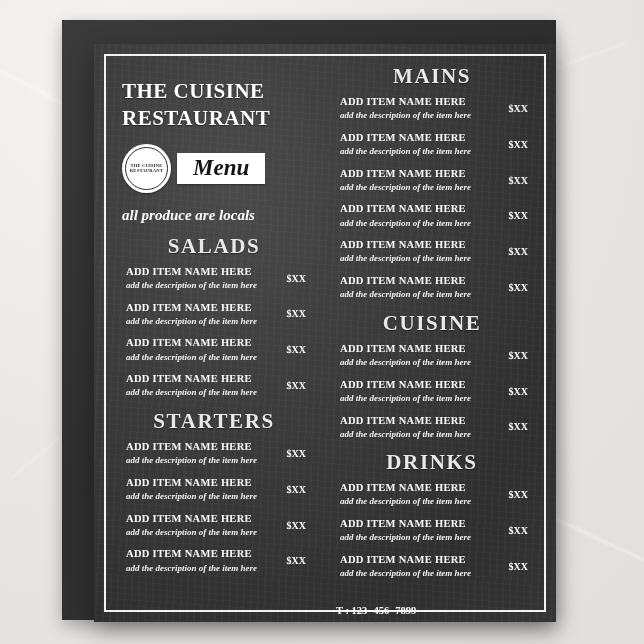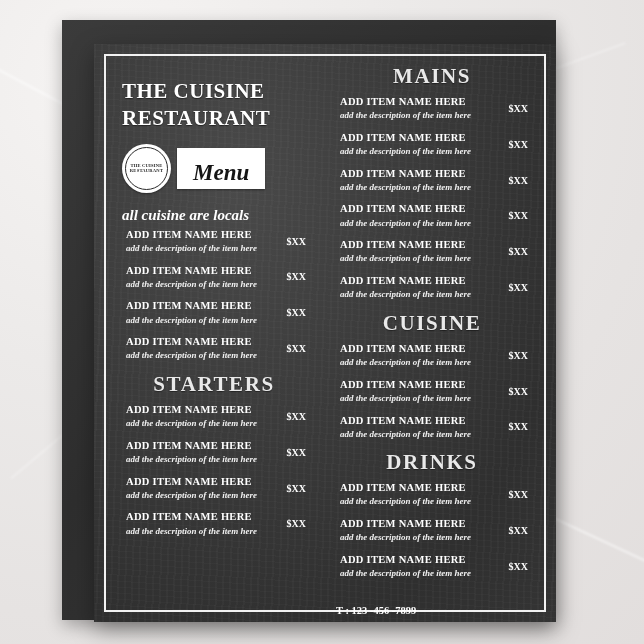--- a/index.html
+++ b/index.html
@@ -75,21 +75,21 @@
   }
   .stamp .ring{
     position:absolute;inset:3px;border:1px solid #2b2b2b;border-radius:50%;
   }
   .stamp .txt{
     font-size:4.6px;line-height:1.15;text-align:center;font-weight:bold;
     letter-spacing:.2px;width:40px;
   }
   .menu-badge{
     background:#fff;color:#151515;
-    padding:13px 16px 5px;
+    padding:3px 16px 5px;
     font-family:"Liberation Serif", serif;
     font-style:italic;font-weight:bold;
     font-size:23px;line-height:1;
     box-shadow:0 1px 2px rgba(0,0,0,.4);
   }
   .tagline{
     font-style:italic;font-weight:bold;font-size:15px;
     margin:14px 0 0 8px;color:#fff;
   }
   .section-title{
@@ -149,22 +149,23 @@
           </div>
 
           <div class="logo-row">
             <div class="stamp">
               <div class="ring"></div>
               <div class="txt">THE CUISINE RESTAURANT</div>
             </div>
             <div class="menu-badge">Menu</div>
           </div>
 
-          <div class="tagline">all cuisine are locals</div>
-
+          <div class="tagline">all produce are locals</div>
+
+          <div class="section-title">SALADS</div>
           <div class="items">
             <div class="item">
               <div class="texts">
                 <div class="name">ADD ITEM NAME HERE</div>
                 <div class="desc">add the description of the item here</div>
               </div>
               <div class="price">$XX</div>
             </div>
             <div class="item">
               <div class="texts">

